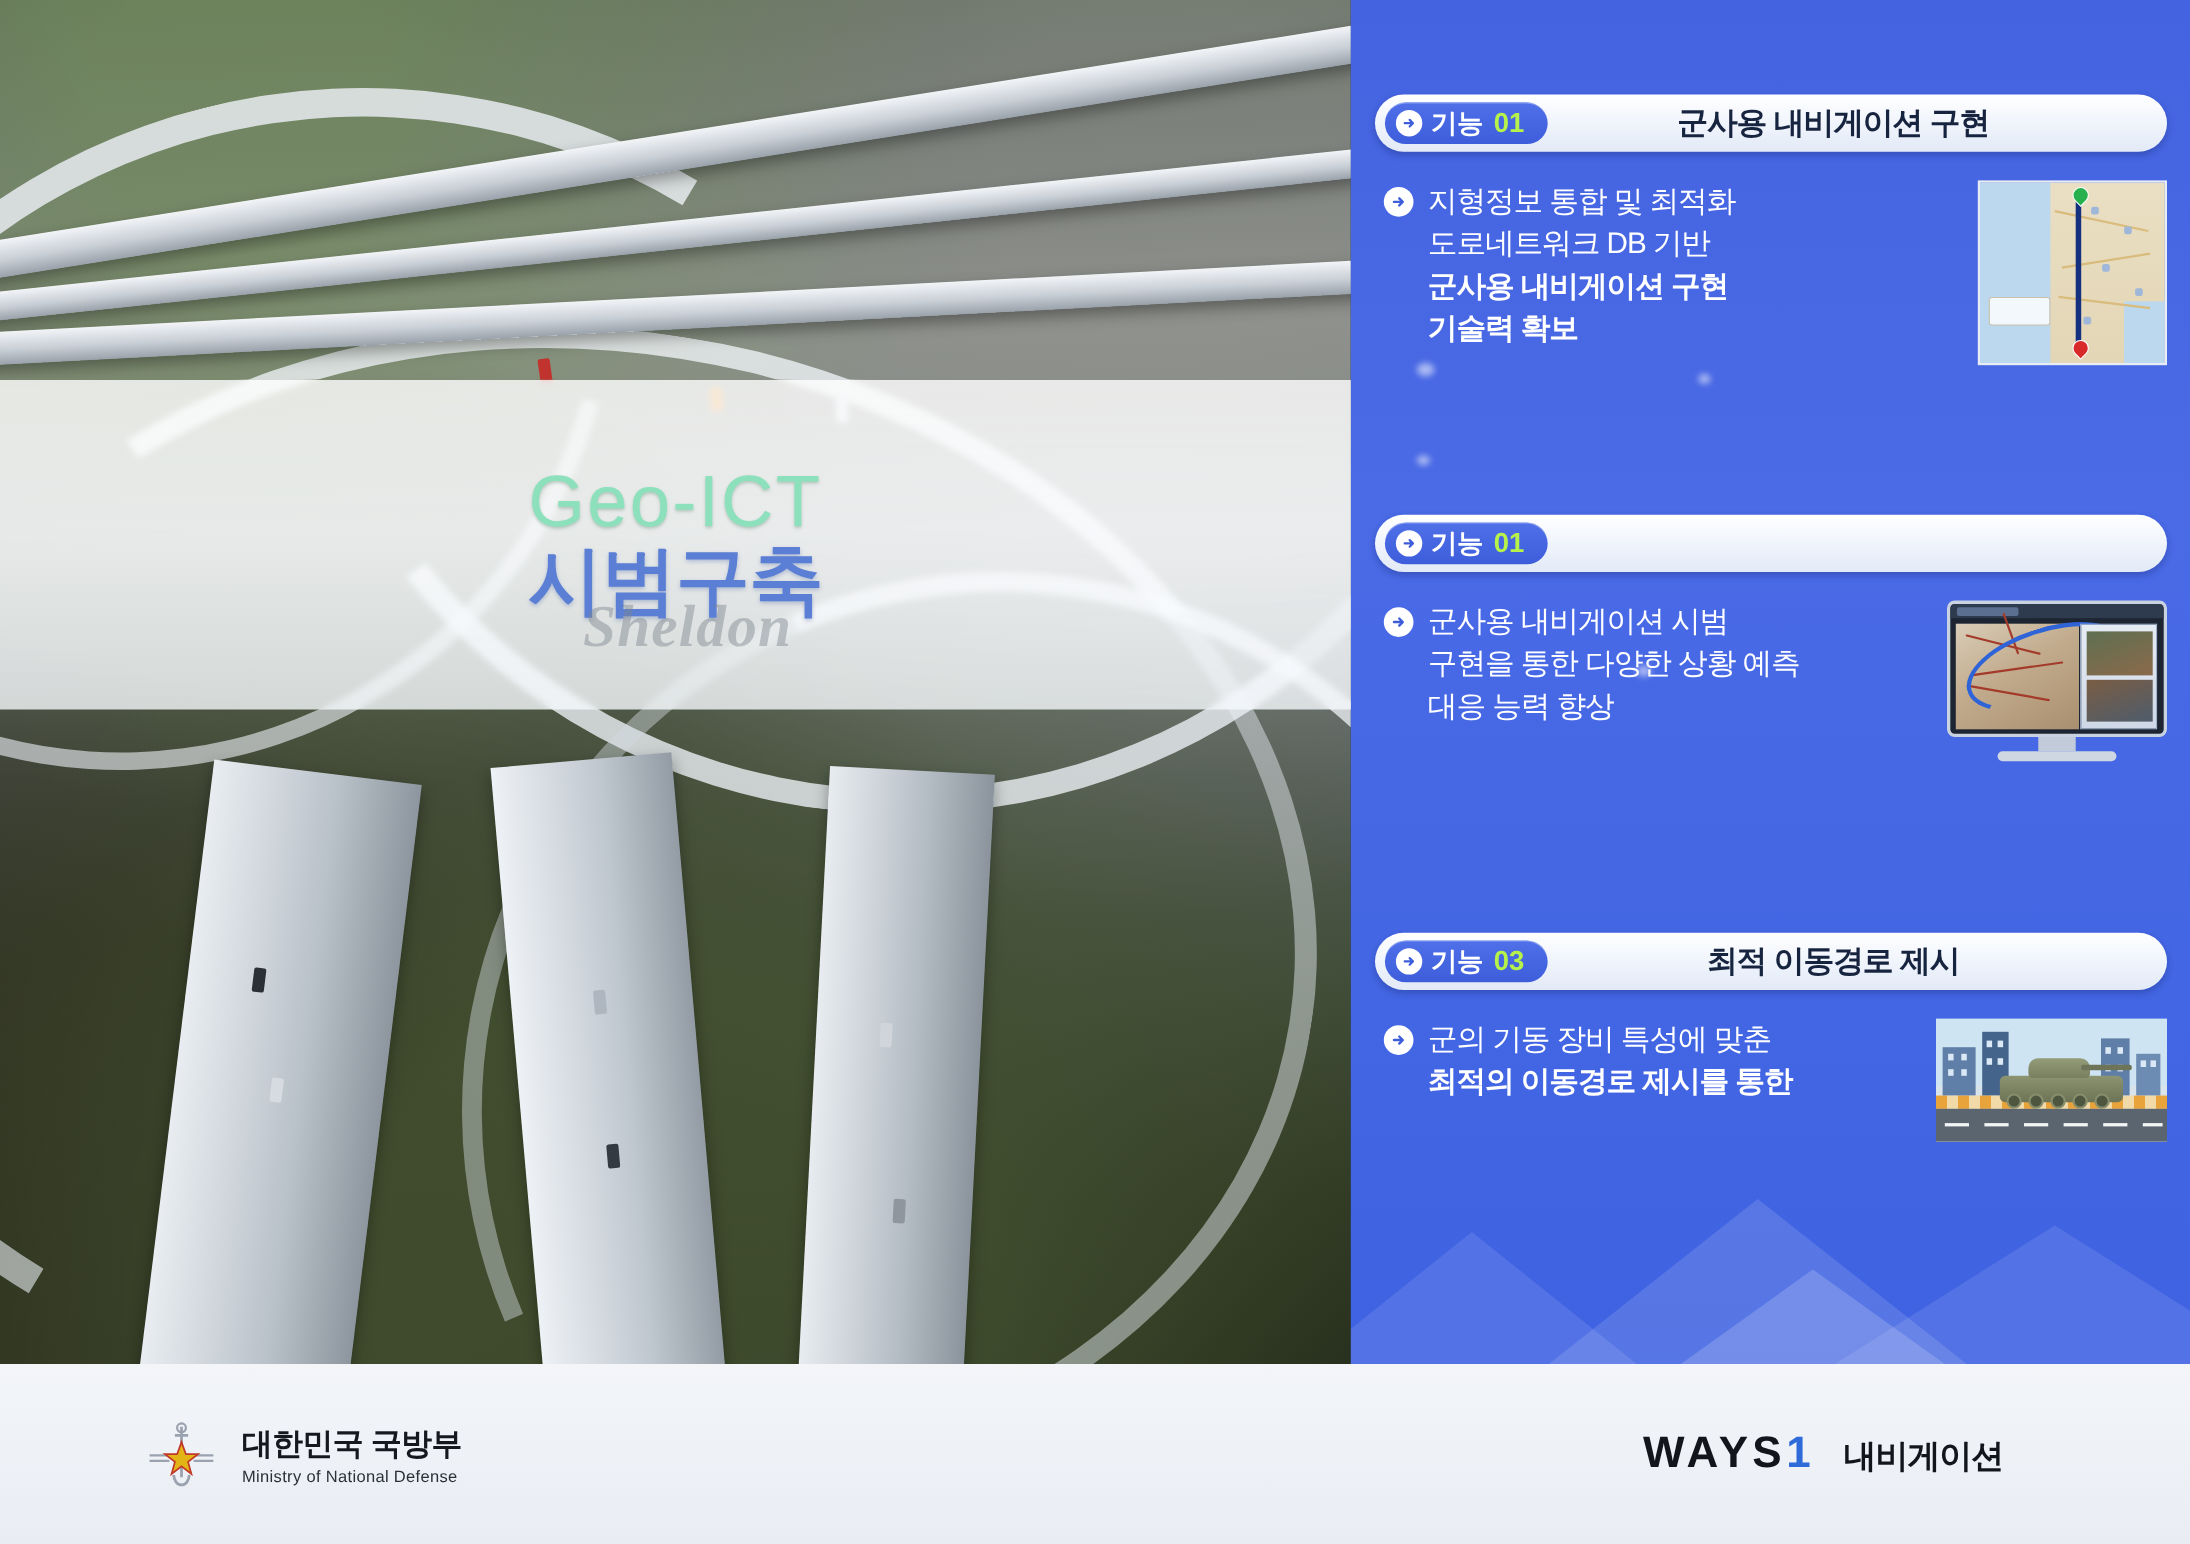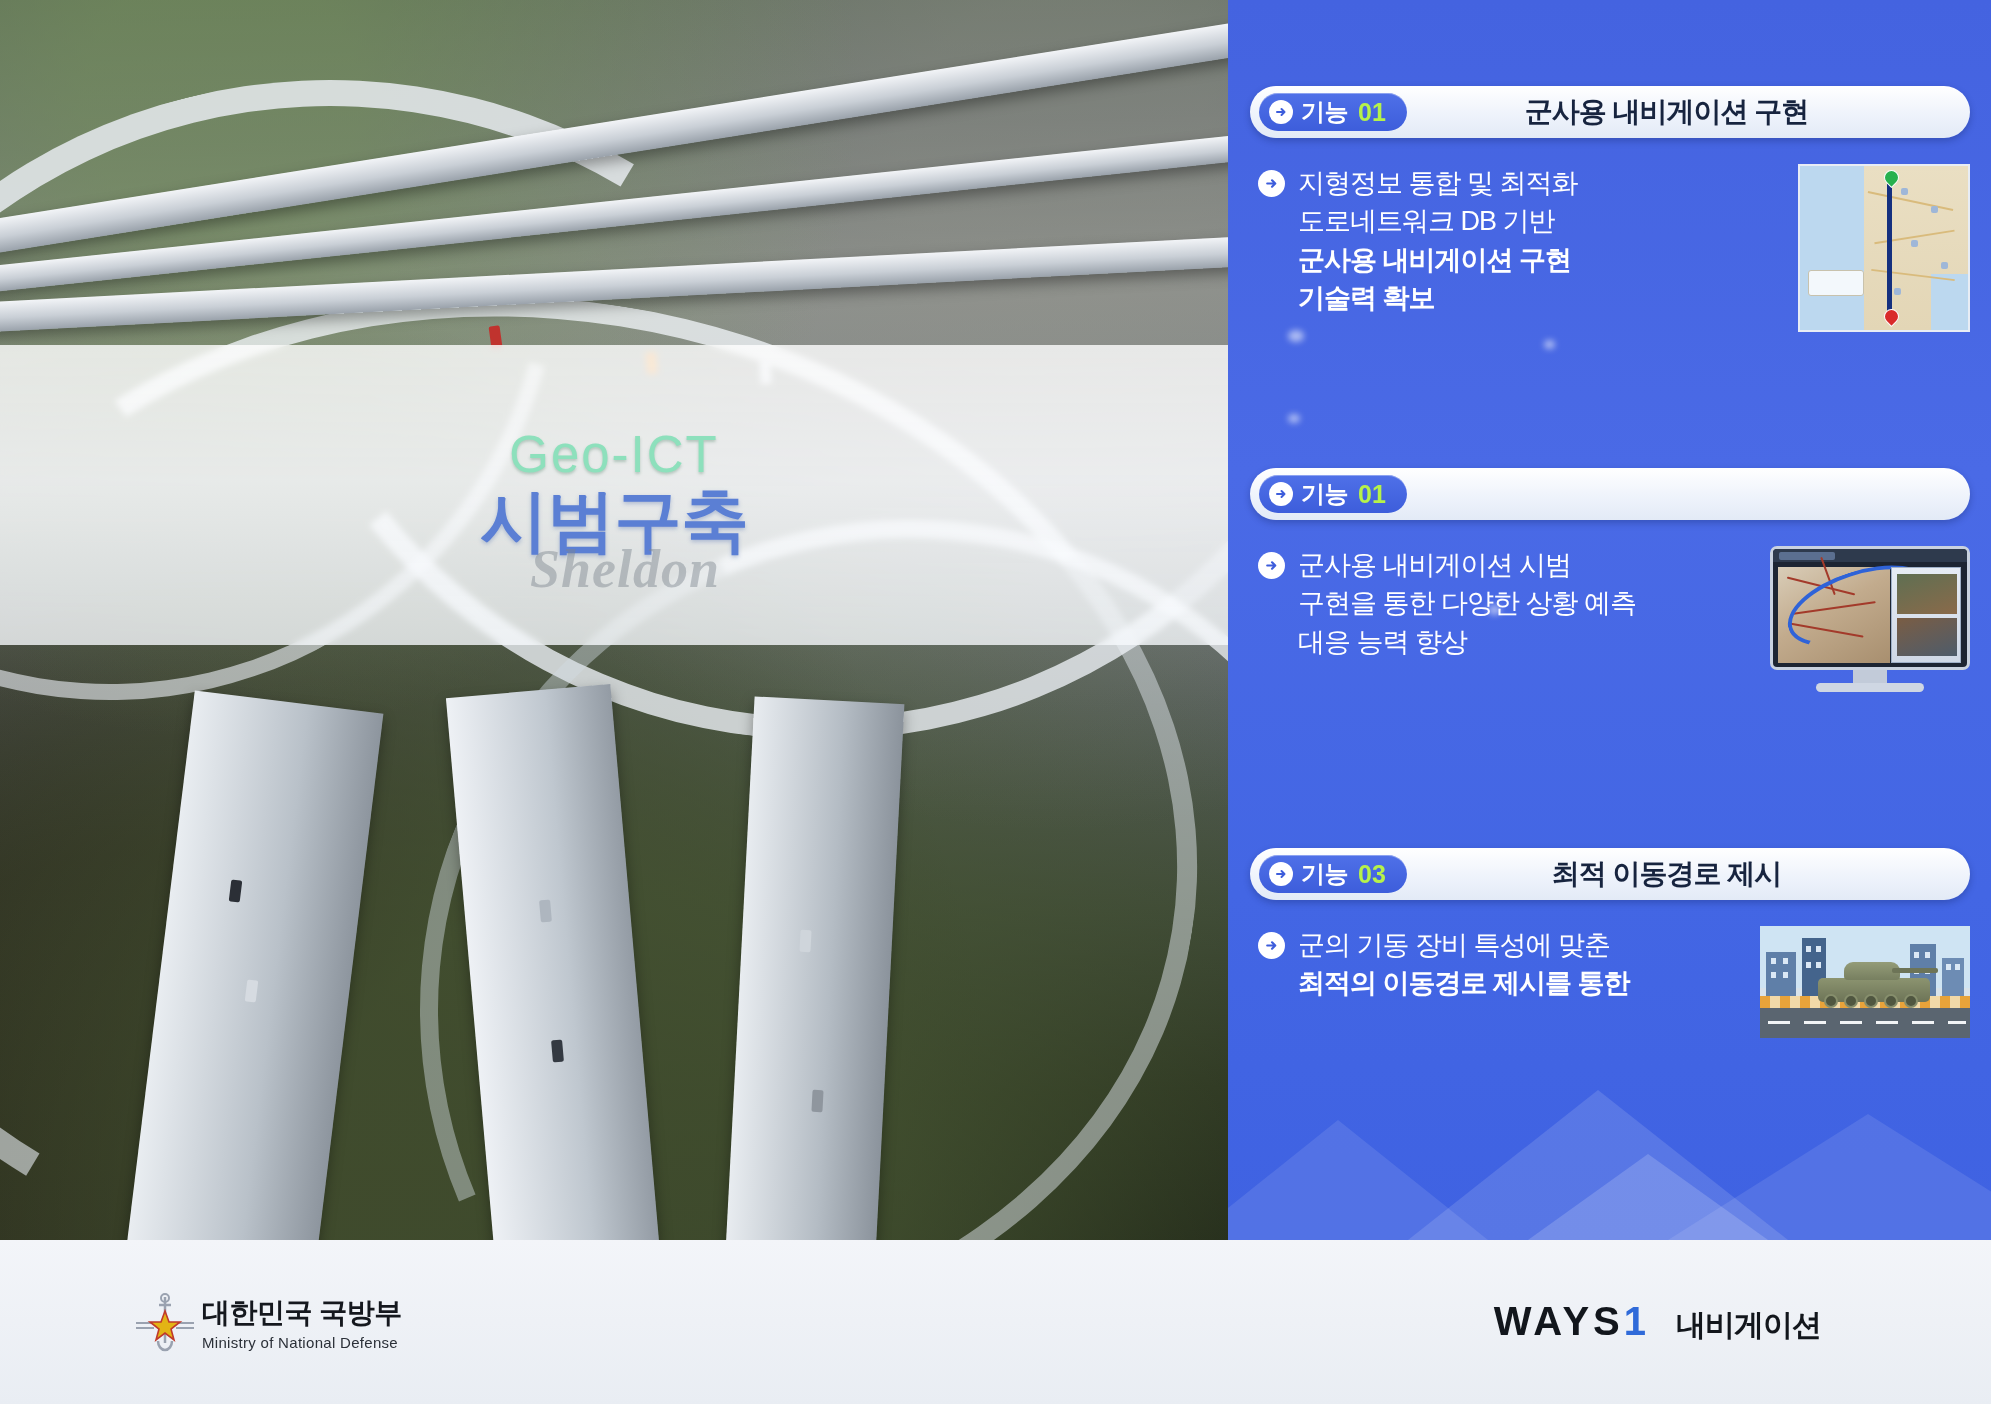--- a/index.html
+++ b/index.html
@@ -61,21 +61,21 @@
   .car{ position:absolute; width:11px; height:22px; border-radius:2px; }
 
   
   .titleband{
     position:absolute; left:0; top:345px; width:1228px; height:300px;
     background:linear-gradient(180deg,rgba(255,255,255,.80),rgba(252,253,255,.86) 45%,rgba(246,249,252,.80));
     backdrop-filter:blur(3px);
     display:flex; flex-direction:column; align-items:center; justify-content:center;
   }
   .geoict{
-    font-size:51px; letter-spacing:2px; color:#8de0bc; font-weight:400;
+    font-size:66px; letter-spacing:2px; color:#8de0bc; font-weight:400;
     text-shadow:0 2px 3px rgba(110,150,130,.45);
     line-height:1; 
   }
   .kotitle{
     font-size:68px; font-weight:700; color:#5b7fd4; line-height:1.18;
     text-align:center; letter-spacing:-1px;
     text-shadow:0 2px 4px rgba(70,100,170,.35);
   }
   .watermark{
     position:absolute; left:530px; top:538px;
@@ -208,21 +208,21 @@
            background:#6d7457; border-radius:2px; }
   .wheel{ position:absolute; bottom:6px; width:14px; height:14px; border-radius:50%;
           background:#4f5640; border:2px solid #868e6c; }
 
   
   .footer{
     position:absolute; left:0; top:1240px; width:1991px; height:164px;
     background:linear-gradient(180deg,#f3f5f9,#e9edf3);
     display:flex; align-items:center;
   }
-  .mnd{ display:flex; align-items:center; margin-left:128px; }
+  .mnd{ display:flex; align-items:center; margin-left:128px; gap:18px; }
   .emblem{ position:relative; width:74px; height:62px; }
   .mndtxt .ko{ font-size:28px; font-weight:700; color:#15181e; letter-spacing:-.5px; }
   .mndtxt .en{ font-size:15px; color:#2b3038; letter-spacing:.3px; margin-top:2px; }
   .ways{ margin-left:auto; margin-right:170px; display:flex; align-items:baseline; gap:26px; }
   .waysmark{ font-size:40px; font-weight:700; letter-spacing:4px; color:#12161c; }
   .waysmark .one{ color:#2f6ad9; }
   .waystxt{ font-size:30px; font-weight:700; color:#12161c; letter-spacing:-1px; }
 </style>
 </head>
 <body>

